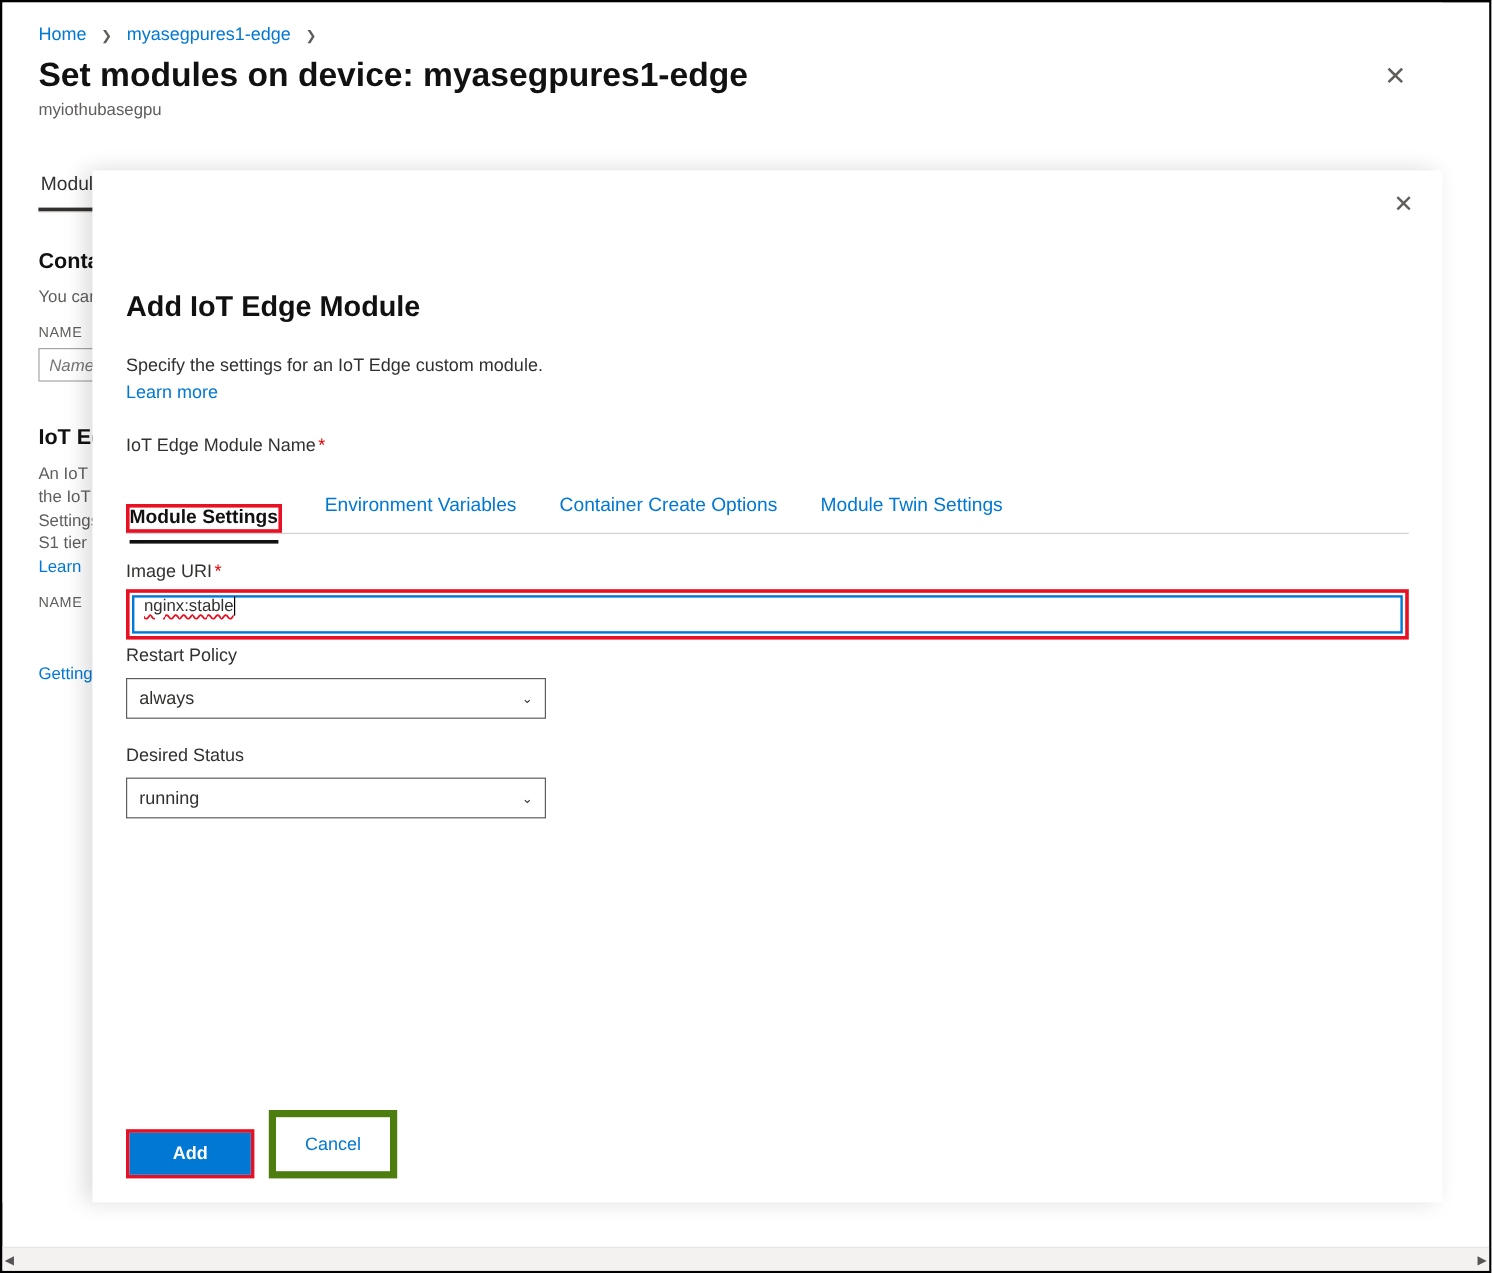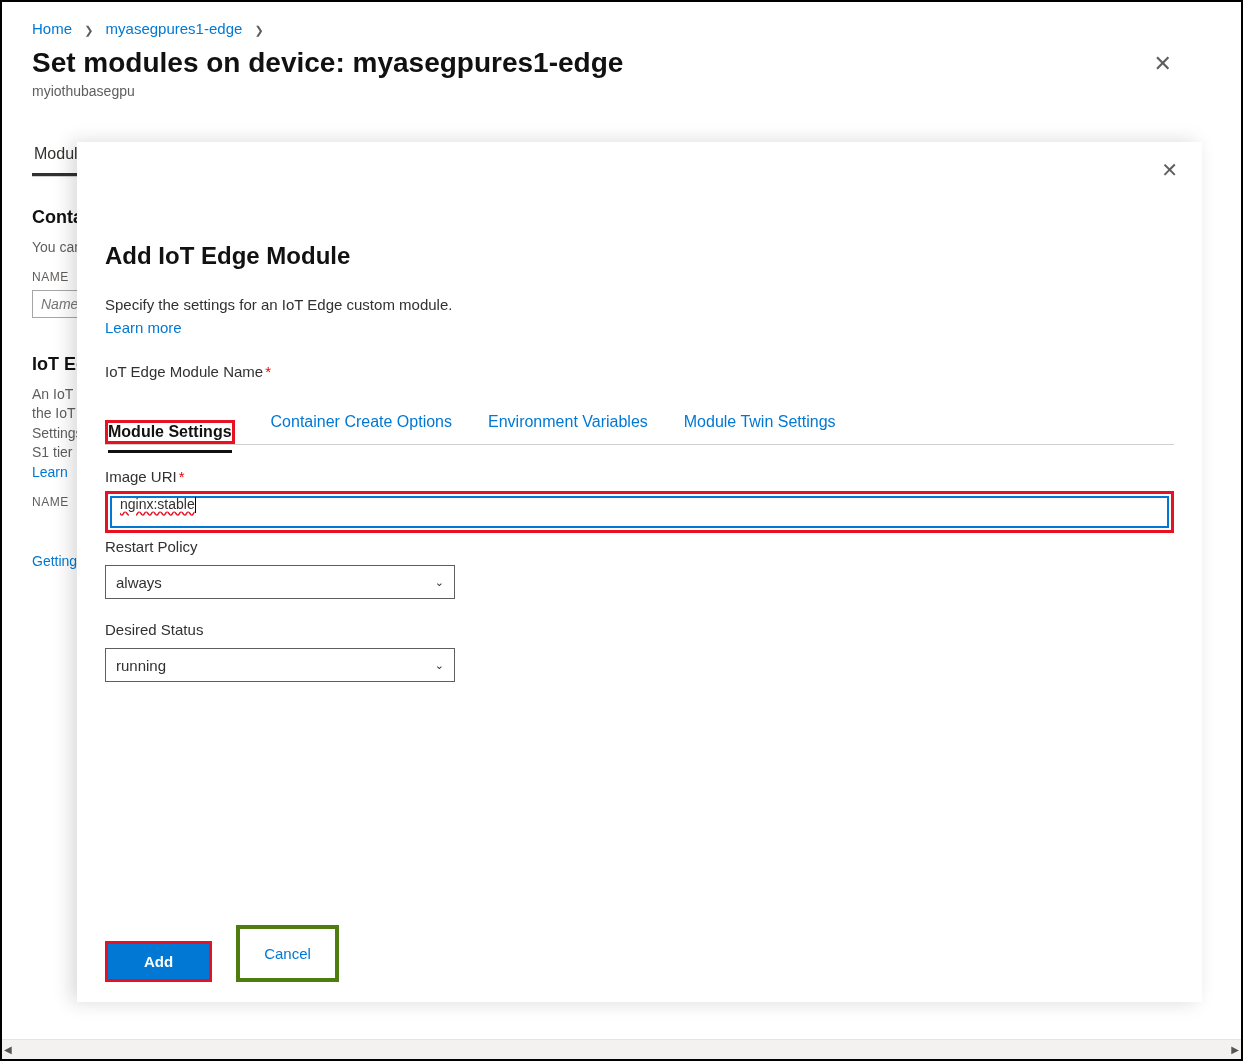--- a/index.html
+++ b/index.html
@@ -138,28 +138,28 @@
     cursor:pointer;
     border-bottom: 3px solid transparent;
   }
   .ptab.active {
     color:#111; font-weight:600; border-bottom: 3px solid #111;
   }
   
   .panel-footer {
     margin-top: auto;
     padding-top: 18px;
-    display:flex; gap: 24px;
+    display:flex; gap: 12px;
   }
   .btn-primary {
     background:#0078d4; color:#fff; border:none;
     padding: 9px 36px; font-size: 15px; font-weight:600; cursor:pointer;
   }
   .btn-secondary {
-    background:#fff; color:#0078d4; border:4px solid #4d7c0f;
+    background:#fff; color:#0078d4; border:6px solid #4d7c0f;
     padding: 8px 24px; font-size: 15px; cursor:pointer;
   }
   .spellwave {
     text-decoration: underline wavy #e81123;
     text-underline-offset: 2px;
   }
   .scroll-h {
     position:absolute; left:0; right:0; bottom:0; height:20px;
     background:#f3f2f1; border-top:1px solid #e5e5e5;
     display:flex; align-items:center; justify-content:space-between;
@@ -221,22 +221,22 @@
       <a href="#" class="lm">Learn more</a>
 
       <div class="field-label">
         <span>IoT Edge Module Name</span><span class="req">*</span>
       </div>
 
       <div class="ptabs">
         <span class="hl-red-inline">
           <span class="ptab active">Module Settings</span>
         </span>
+        <span class="ptab">Environment Variables</span>
         <span class="ptab">Container Create Options</span>
-        <span class="ptab">Environment Variables</span>
         <span class="ptab">Module Twin Settings</span>
       </div>
 
       <div class="field-label">
         <span>Image URI</span><span class="req">*</span>
       </div>
       <span class="hl-red">
         <span style="display:block; position:relative;">
           <input class="text-input focus" value="" style="">
           <span style="position:absolute; left:10px; top:0; pointer-events:none;">

